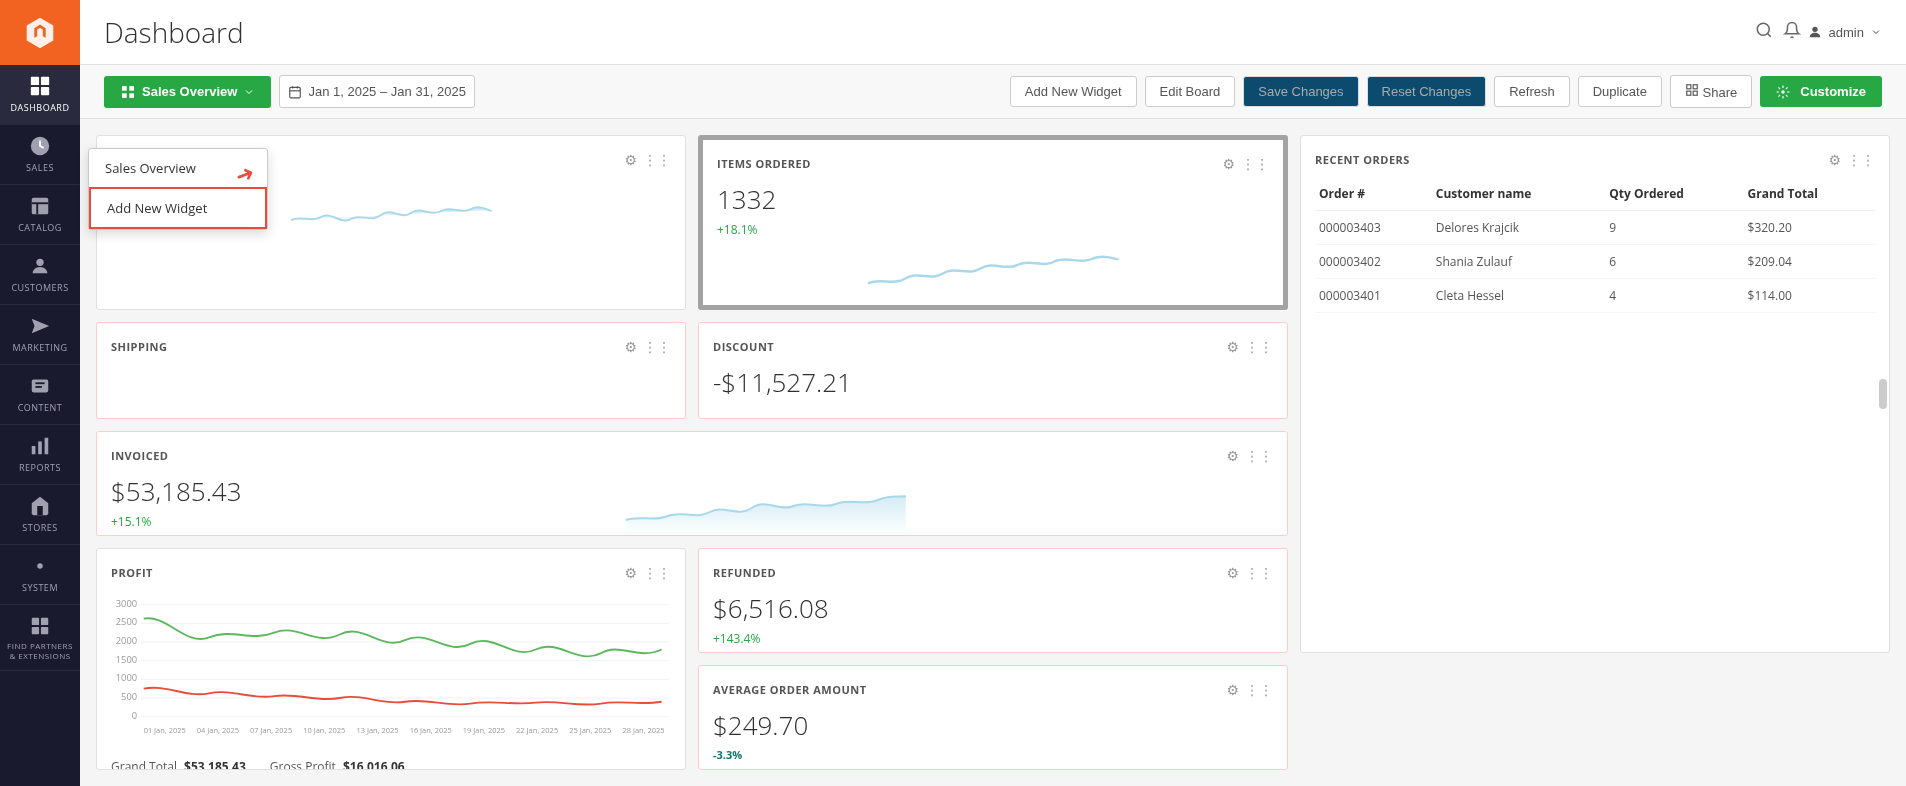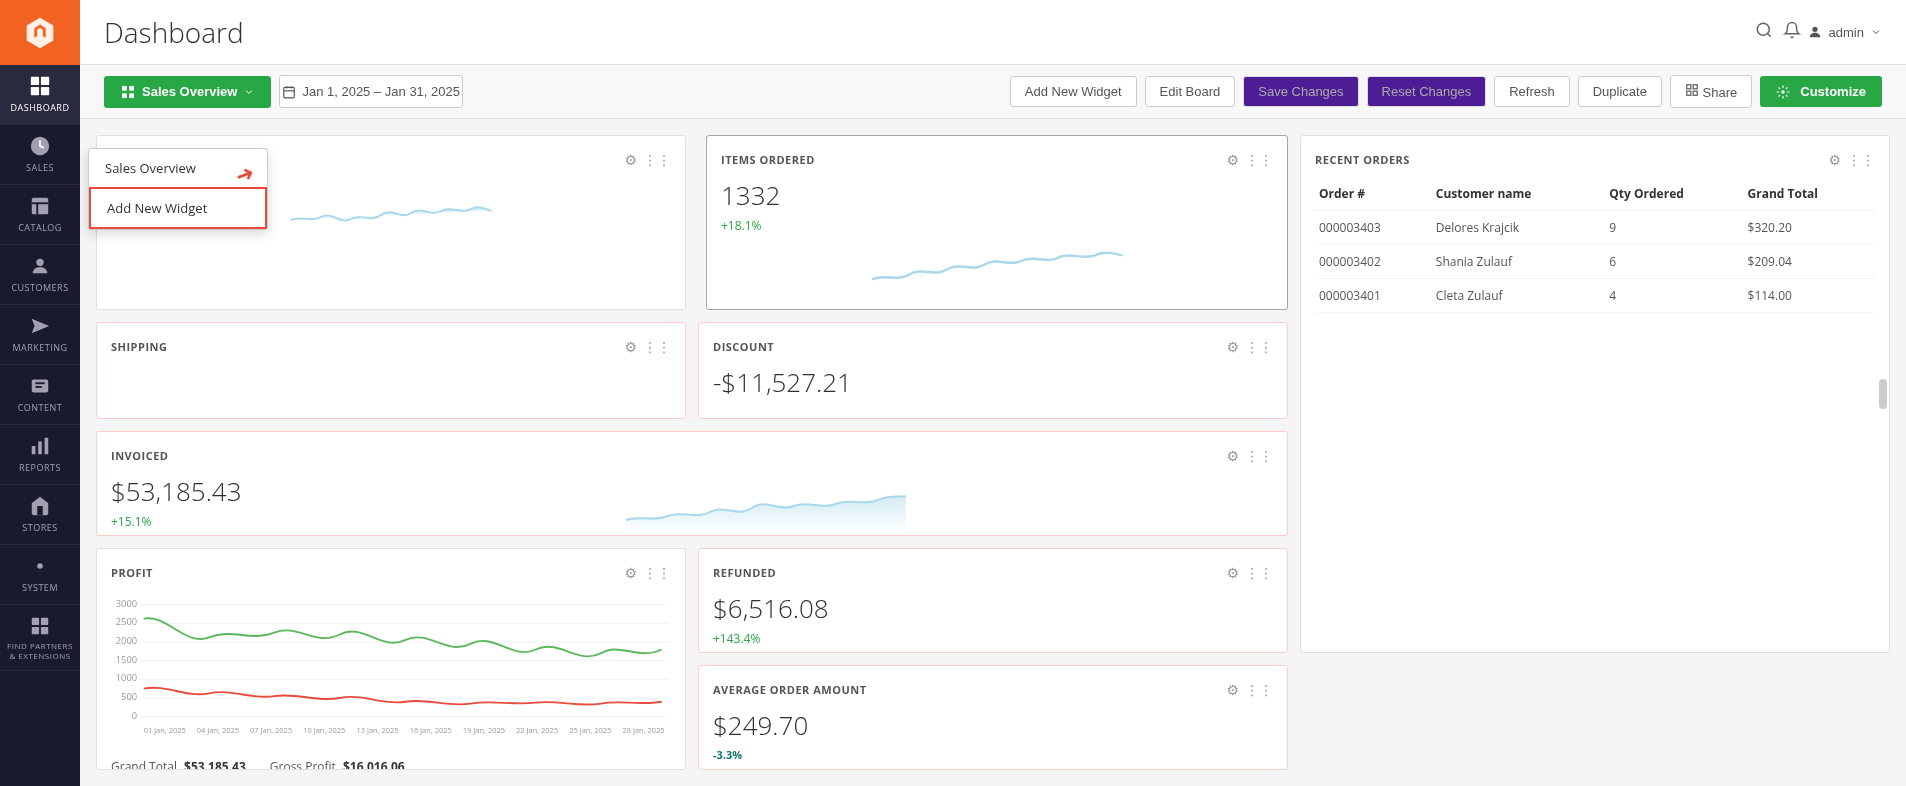--- a/index.html
+++ b/index.html
@@ -111,41 +111,41 @@
       cursor: pointer;
       font-size: 13px;
       font-weight: 600;
       display: flex;
       align-items: center;
       gap: 6px;
     }
     .btn-date {
       background: #fff;
       border: 1px solid #ccc;
-      padding: 8px 2px;
+      padding: 8px 8px;
       border-radius: 3px;
       cursor: pointer;
       font-size: 13px;
       color: #555;
       display: flex;
       align-items: center;
       gap: 6px;
     }
     .spacer { flex: 1; }
     .btn-toolbar {
       background: #fff;
       border: 1px solid #ccc;
       padding: 7px 14px;
       border-radius: 3px;
       cursor: pointer;
       font-size: 13px;
       color: #555;
     }
     .btn-toolbar-disabled {
-      background: #4c1d95;
+      background: #0c4a6e;
       border: 1px solid #ddd;
       padding: 7px 14px;
       border-radius: 3px;
       font-size: 13px;
       color: #aaa;
       cursor: default;
     }
     .btn-customize {
       background: #28a745;
       color: #fff;
@@ -474,21 +474,21 @@
         <defs>
             <linearGradient id="sg1" x1="0" x2="0" y1="0" y2="1">
               <stop offset="0%" stop-color="#a8d8ea" stop-opacity="0.6"></stop>
               <stop offset="100%" stop-color="#a8d8ea" stop-opacity="0.1"></stop>
             </linearGradient>
           </defs>
         <path d="M0,35 C10,30 20,38 30,32 C40,26 50,40 60,34 C70,28 80,38 90,30 C100,22 110,35 120,28 C130,21 140,32 150,26 C160,20 170,30 180,24 C190,18 200,28 200,25" stroke="#a8d8ea" stroke-width="2" fill="url(#sg1)"></path>
       </svg>
     </div>
 
-    <div class="widget-card" style="grid-area: itemsordered; border: 1px solid #a3a3a3; margin-left: 8px;">
+    <div class="widget-card" style="grid-area: itemsordered; border: 5px solid #a3a3a3;">
       <div class="widget-header">
         <span class="widget-title">ITEMS ORDERED</span>
         <div class="widget-actions">
           <span>⚙</span>
           <span>⋮⋮</span>
         </div>
       </div>
       <div class="widget-value">1332</div>
       <div class="widget-change positive">+18.1%</div>
       <svg class="sparkline" width="100%" height="40" viewBox="0 0 200 40">
@@ -521,21 +521,21 @@
               <td>$320.20</td>
             </tr>
             <tr>
               <td>000003402</td>
               <td>Shania Zulauf</td>
               <td>6</td>
               <td>$209.04</td>
             </tr>
             <tr>
               <td>000003401</td>
-              <td>Cleta Zulauf</td>
+              <td>Cleta Hessel</td>
               <td>4</td>
               <td>$114.00</td>
             </tr>
           </tbody>
       </table>
       <div class="scrollbar-vertical"></div>
     </div>
 
     <div class="widget-card" style="grid-area: shipping; border: 1px solid #ffcccc;">
       <div class="widget-header">

